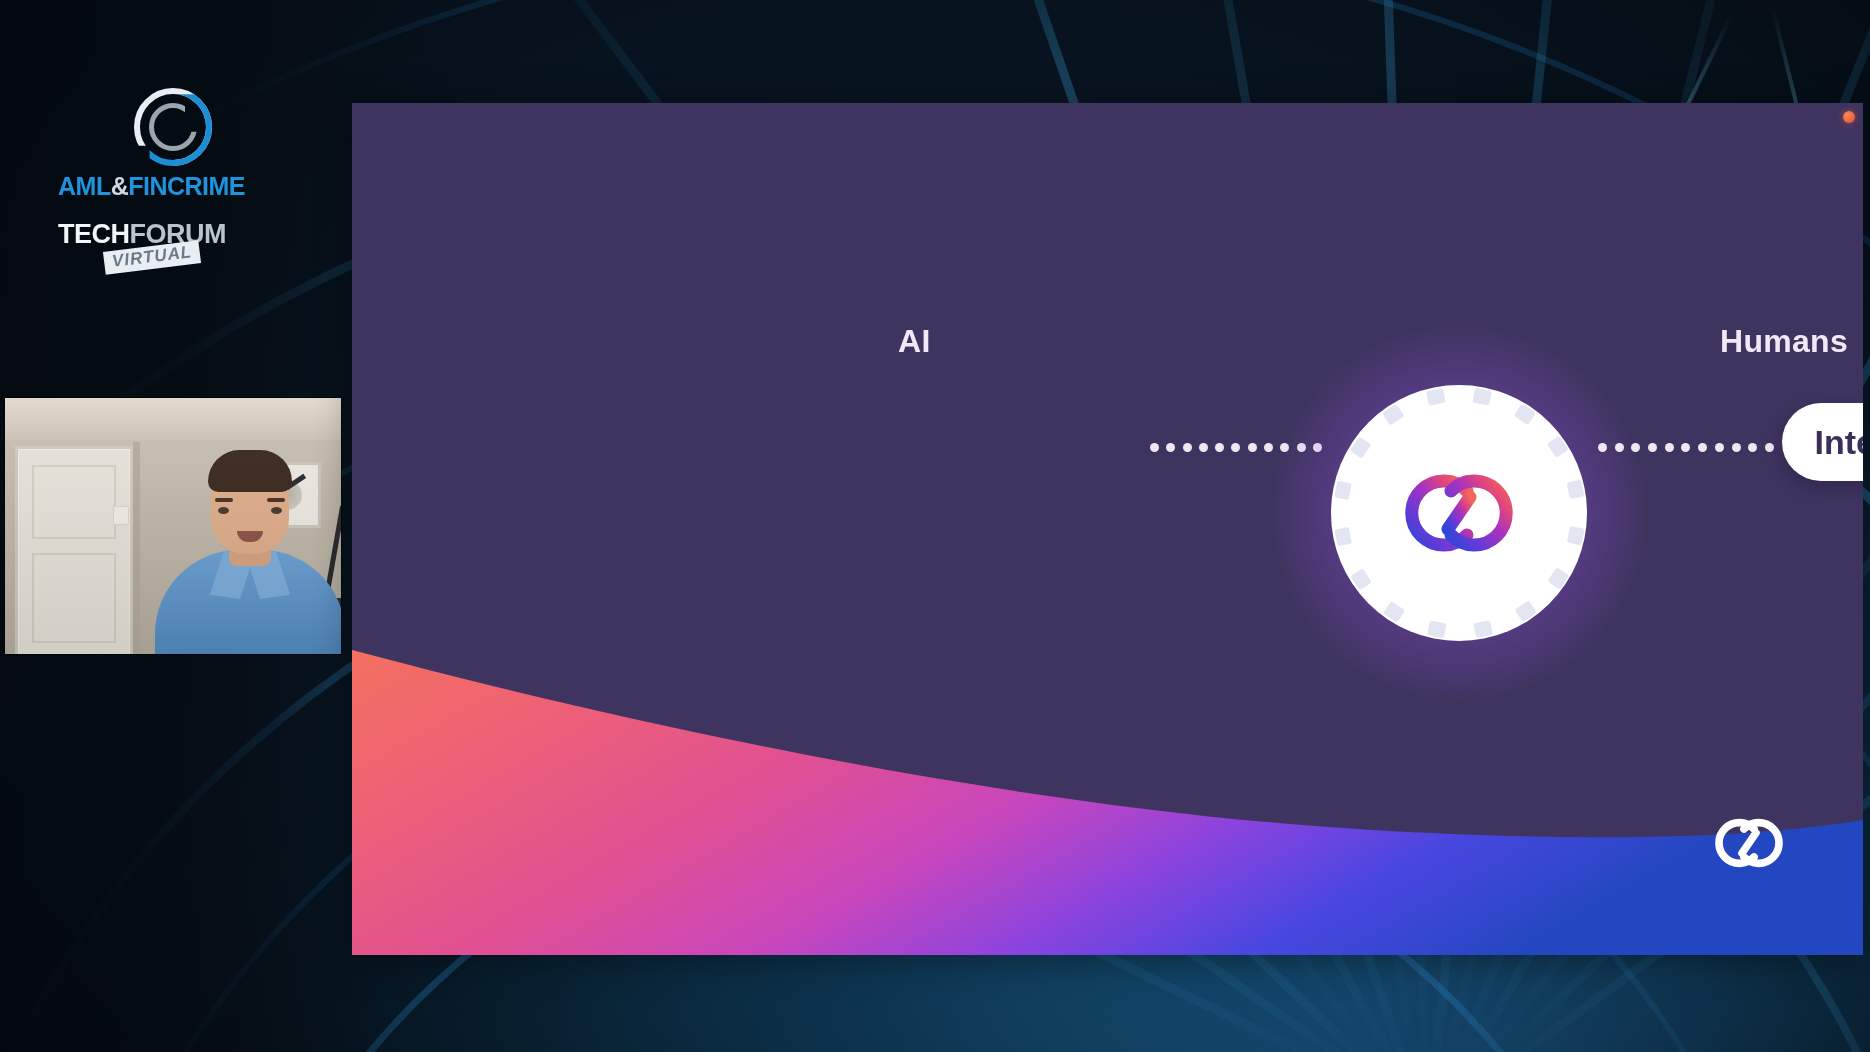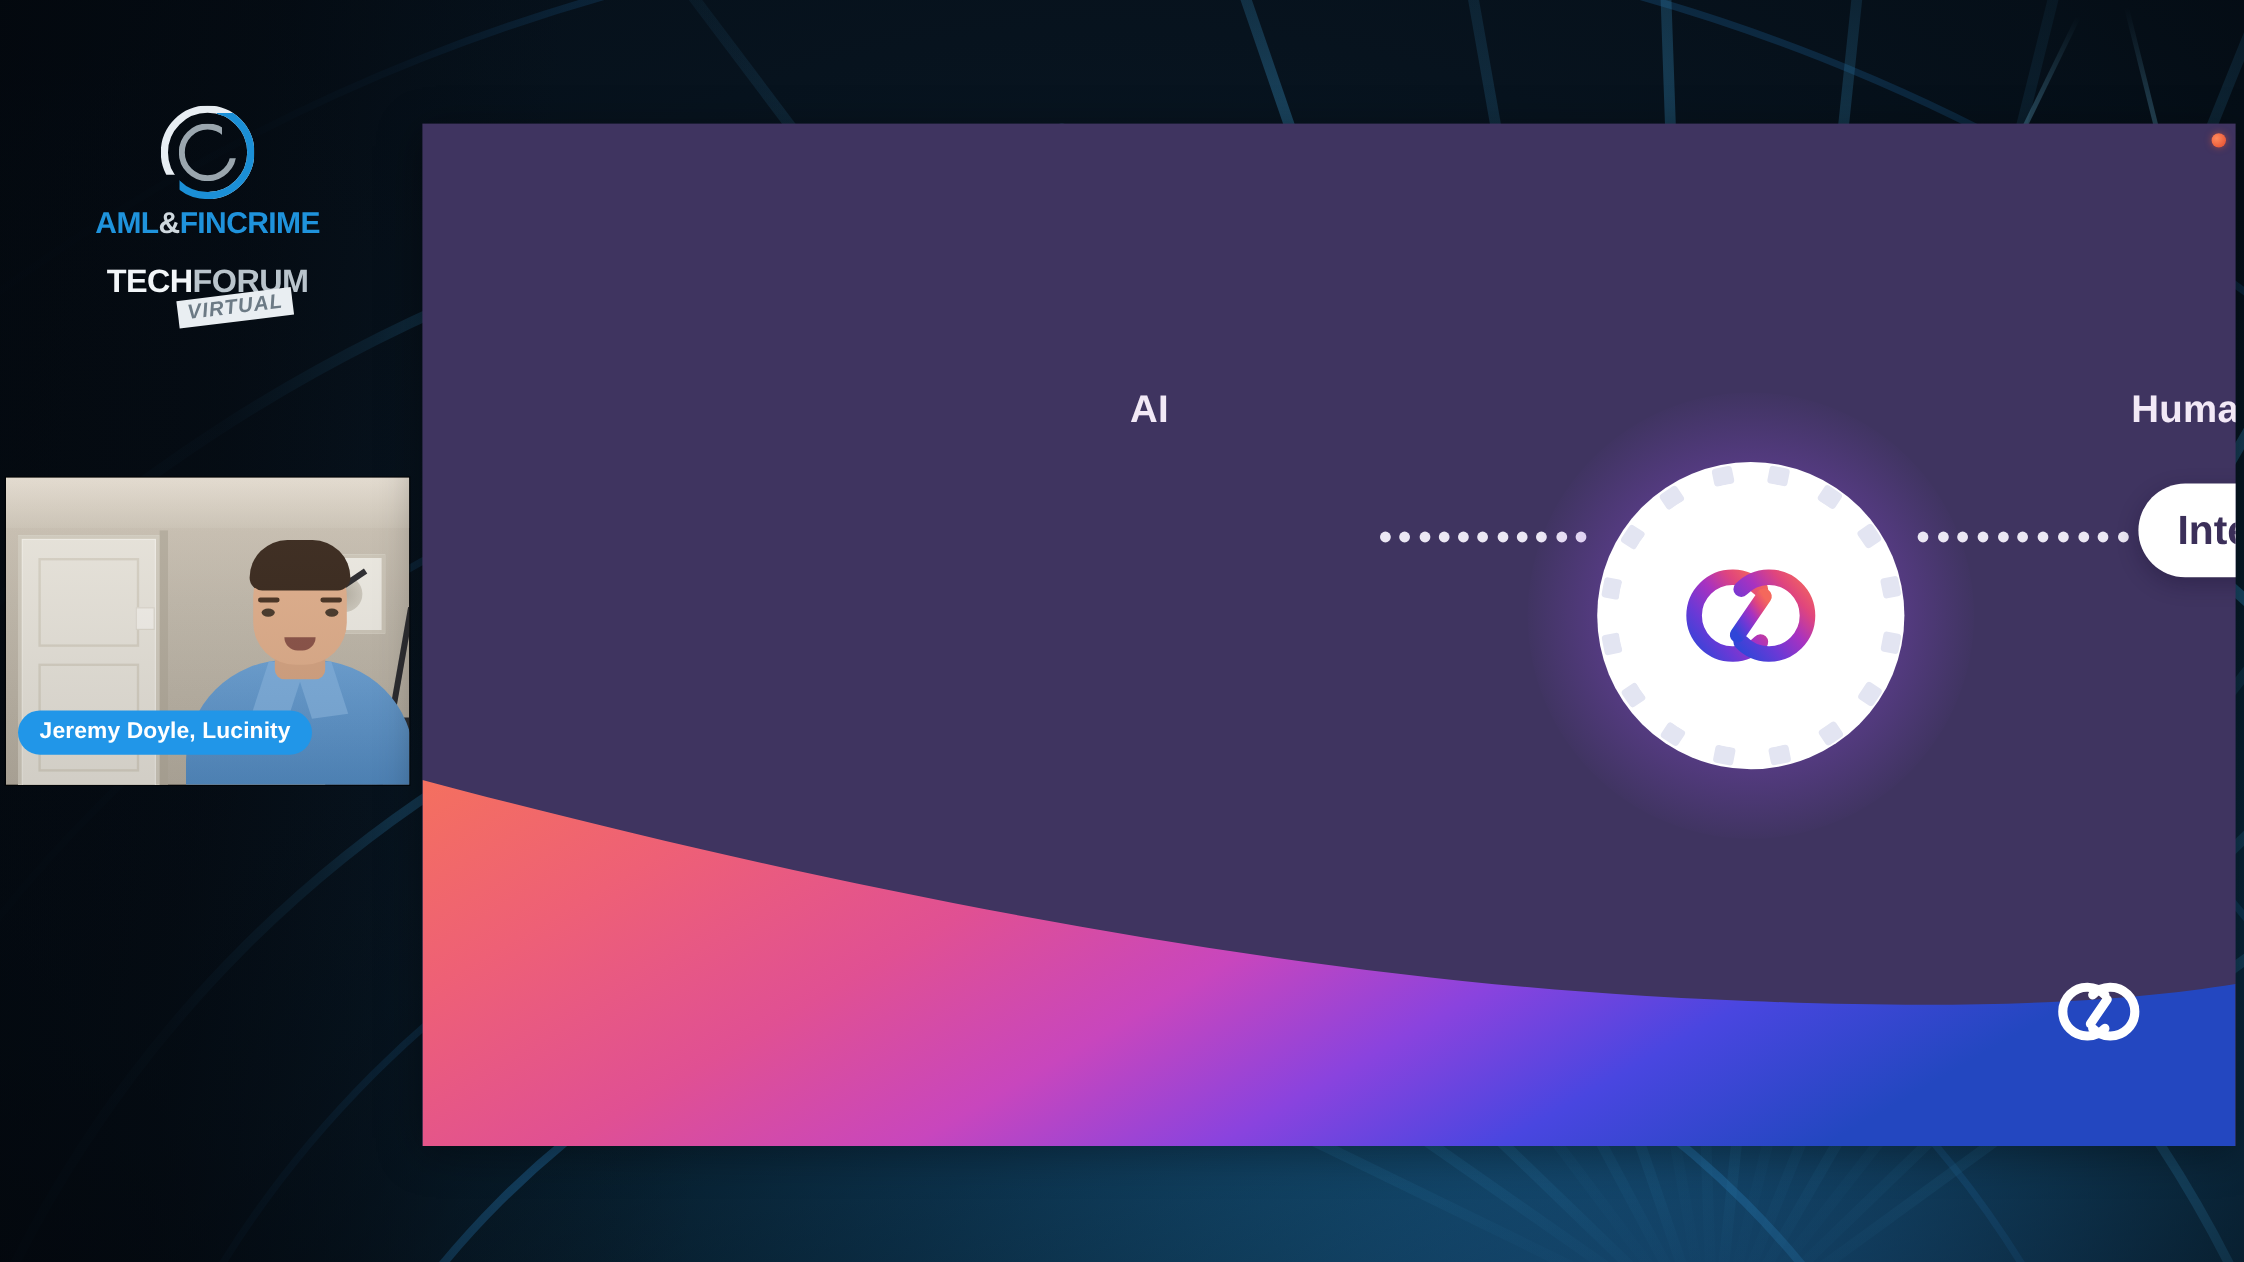--- a/index.html
+++ b/index.html
@@ -75,21 +75,20 @@
     background: radial-gradient(ellipse 1300px 900px at 50% 45%, rgba(0,0,0,0) 35%, rgba(2,8,14,0.45) 78%, rgba(2,6,11,0.72) 100%);
   }
 
   
   .forum-logo {
     position: absolute;
     left: 58px;
     top: 88px;
     width: 230px;
     height: 160px;
-    text-align: center;
     user-select: none;
   }
   .forum-logo .mark {
     position: relative;
     width: 78px;
     height: 78px;
     margin: 0 auto 8px auto;
   }
   .forum-logo .mark .outer {
     position: absolute; inset: 0;
@@ -297,21 +296,21 @@
     border-radius: 50%;
     background: radial-gradient(circle at 35% 35%, #ff8a5c, #e2492c);
     box-shadow: 0 0 6px rgba(240,90,50,0.55);
   }
 
   .label-ai, .label-humans {
     position: absolute;
     color: #f2e9f6;
     font-weight: 700;
     font-size: 32px;
-    text-align: center;
+    text-align: left;
     letter-spacing: 0.3px;
   }
   .label-ai { left: 546px; top: 220px; width: 120px; }
   .label-humans { left: 1368px; top: 220px; width: 240px; }
 
   .pill {
     position: absolute;
     display: flex;
     align-items: center;
     justify-content: center;
@@ -485,21 +484,20 @@
       <div class="neck"></div>
       <div class="head"></div>
       <div class="hair"></div>
       <div class="brow-l"></div>
       <div class="brow-r"></div>
       <div class="eye-l"></div>
       <div class="eye-r"></div>
       <div class="mouth"></div>
     </div>
     <div class="video-grain"></div>
-    <div class="name-badge">Jeremy Doyle, Lucinity</div>
   </div>
 
   <div class="slide">
 
     <div class="slide-dot"></div>
 
     <div class="label-ai">AI</div>
     <div class="label-humans">Humans</div>
 
 

